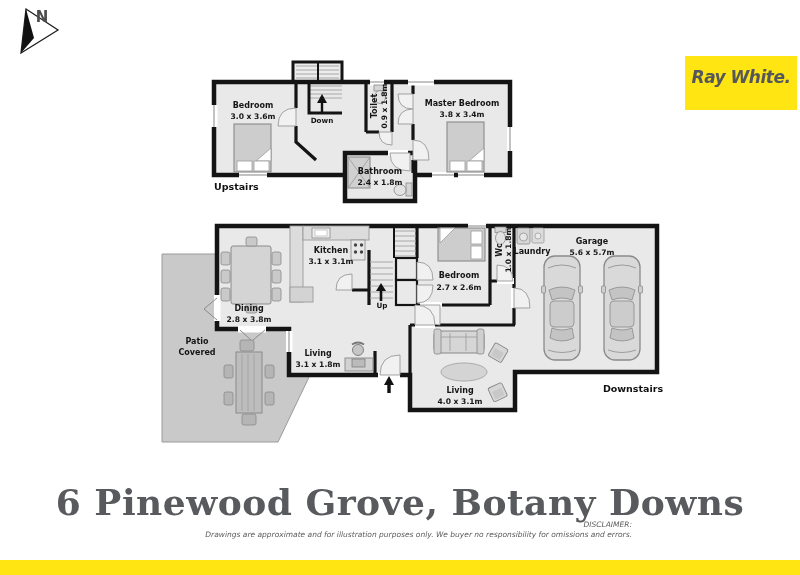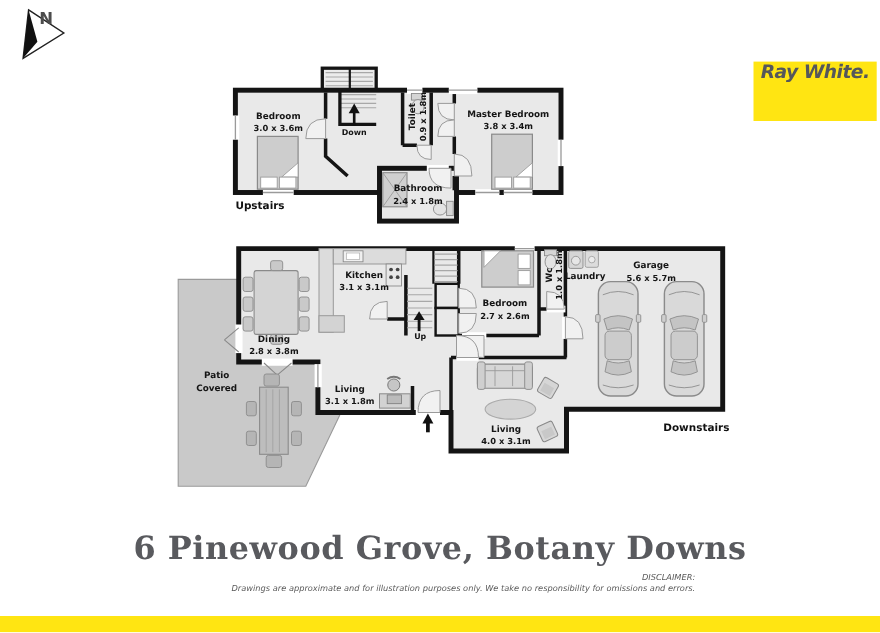--- a/index.html
+++ b/index.html
@@ -8,26 +8,26 @@
   .abs{position:absolute;}
   
   text{font-family:"DejaVu Sans",sans-serif;}
   .rm{font-size:8px;font-weight:bold;fill:#151515;}
   .rm-dim{font-size:7.6px;font-weight:bold;fill:#151515;}
   .rm-small{font-size:7.2px;font-weight:bold;fill:#151515;}
   .floor-lab{font-size:9.5px;font-weight:bold;fill:#111111;}
   .compass-n{font-size:15px;font-weight:bold;fill:#4c4c4c;}
   
   .logo{left:685px;top:56px;width:112px;height:54px;background:#FFE512;
-        display:flex;align-items:flex-start;justify-content:center;}
+        display:flex;align-items:center;justify-content:center;}
   .logo span{font-style:italic;font-weight:bold;font-size:17px;color:#55575B;
              letter-spacing:-0.5px;padding-bottom:13px;}
   
   .title{left:0;top:481px;width:800px;text-align:center;
-         font-family:"DejaVu Serif",serif;font-weight:bold;font-size:29px;
+         font-family:"DejaVu Serif",serif;font-weight:bold;font-size:36px;
          color:#595A5E;letter-spacing:0.5px;}
   .disclaimer{left:0;top:520px;width:632px;text-align:right;color:#5a5a5a;
               font-size:7.5px;line-height:9px;font-style:italic;}
   .disclaimer .dh{margin-bottom:1px;}
   .bottom-bar{left:0;top:560px;width:800px;height:15px;background:#FFE512;}
 </style>
 </head>
 <body>
 
 <div class="canvas">
@@ -283,18 +283,18 @@
     <text x="592" y="244" class="rm" text-anchor="middle">Garage</text>
     <text x="592" y="255" class="rm-dim" text-anchor="middle">5.6 x 5.7m</text>
     <text x="382" y="308" class="rm-small" text-anchor="middle">Up</text>
     <text x="633" y="392" class="floor-lab" text-anchor="middle">Downstairs</text>
   </svg>
 
   <div class="abs title">6 Pinewood Grove, Botany Downs</div>
 
   <div class="abs disclaimer">
     <div class="dh">DISCLAIMER:</div>
-    <div>Drawings are approximate and for illustration purposes only. We take no responsibility for omissions and errors.</div>
+    <div>Drawings are approximate and for illustration purposes only. We buyer no responsibility for omissions and errors.</div>
   </div>
 
   <div class="abs bottom-bar"></div>
 
 </div>
 
 </body></html>

